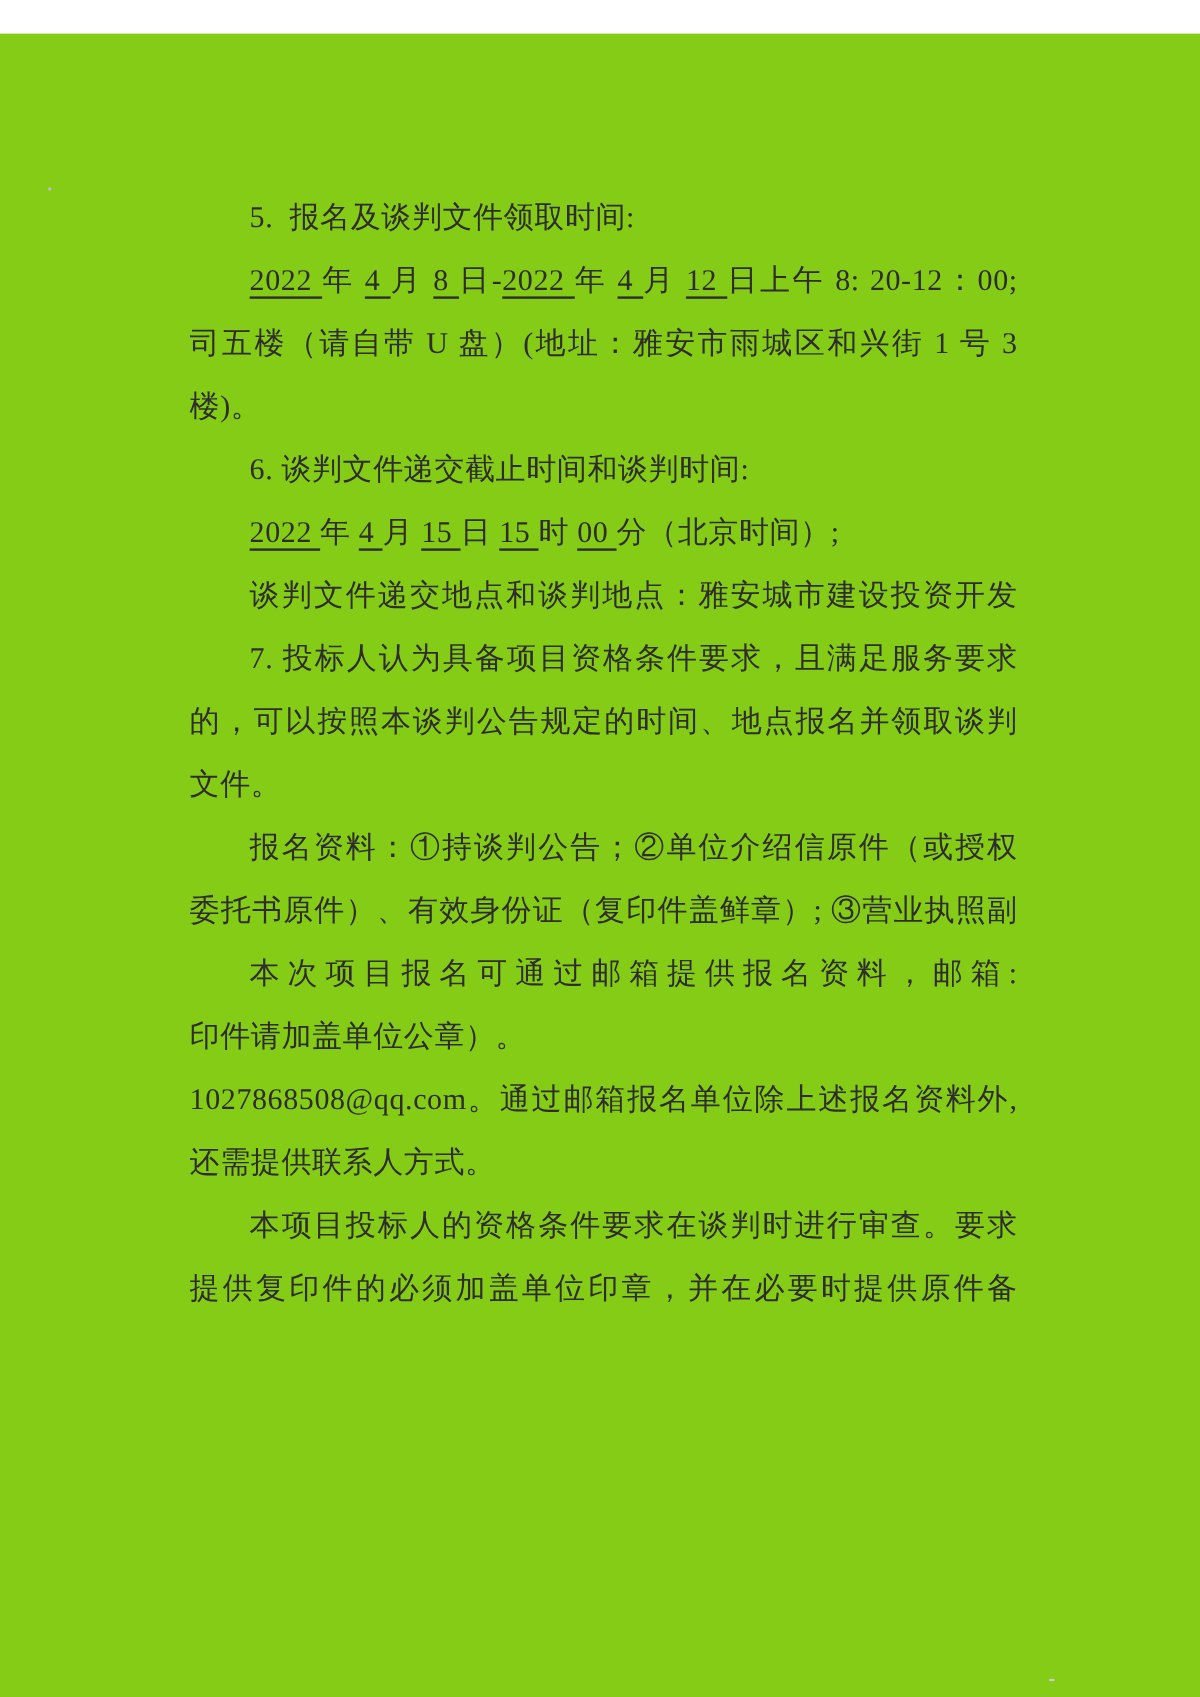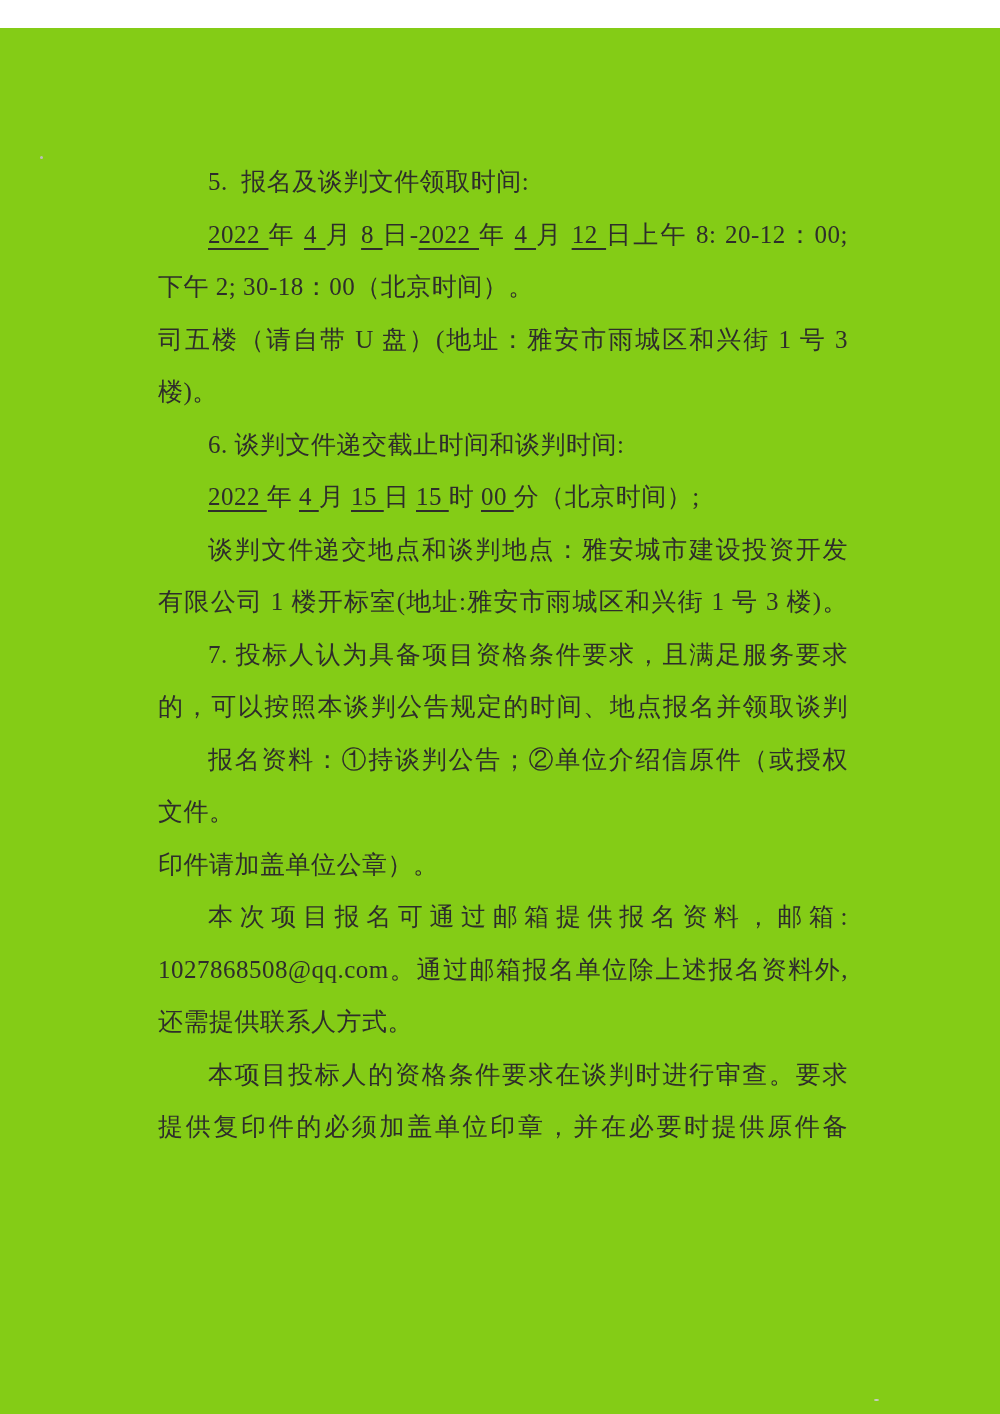--- a/index.html
+++ b/index.html
@@ -33,33 +33,32 @@
   .speck-1 { left: 40px; top: 128px; width: 3px; height: 3px; background: #bdbdbd; }
   .speck-2 { left: 874px; top: 1371px; width: 5px; height: 2px; background: #cccccc; }
 </style>
 </head>
 <body>
 
 <div class="page" style="background: #84cc16; margin-top: 28px;">
   <div class="content" id="content" style="color: rgb(46, 45, 43);">
       <div class="line indent"><span>5.  报名及谈判文件领取时间:</span></div>
       <div class="line indent justify"><span class="u">2022 </span><span>年 </span><span class="u">4 </span><span>月 </span><span class="u">8 </span><span>日-</span><span class="u">2022 </span><span>年 </span><span class="u">4 </span><span>月 </span><span class="u">12 </span><span>日上午 8: 20-12：00;</span></div>
-      <div class="line"><span>下午 2; 30-18：00（北京时间）。</span></div>
       <div class="line justify"><span>司五楼（请自带 U 盘）(地址：雅安市雨城区和兴街 1 号 3</span></div>
       <div class="line"><span>楼)。</span></div>
       <div class="line indent"><span>6. 谈判文件递交截止时间和谈判时间:</span></div>
       <div class="line indent"><span class="u">2022 </span><span>年 </span><span class="u">4 </span><span>月 </span><span class="u">15 </span><span>日 </span><span class="u">15 </span><span>时 </span><span class="u">00 </span><span>分（北京时间）;</span></div>
       <div class="line indent justify"><span>谈判文件递交地点和谈判地点：雅安城市建设投资开发</span></div>
-      <div class="line justify"><span>有限公司 1 楼开标室(地址:雅安市雨城区和兴街 1 号 3 楼)。</span></div>
       <div class="line indent justify"><span>7. 投标人认为具备项目资格条件要求，且满足服务要求</span></div>
       <div class="line justify"><span>的，可以按照本谈判公告规定的时间、地点报名并领取谈判</span></div>
+      <div class="line"><span>文件。</span></div>
       <div class="line indent justify"><span>报名资料：①持谈判公告；②单位介绍信原件（或授权</span></div>
-      <div class="line"><span>文件。</span></div>
+      <div class="line justify"><span>委托书原件）、有效身份证（复印件盖鲜章）; ③营业执照副</span></div>
+      <div class="line indent justify"><span>本次项目报名可通过邮箱提供报名资料，邮箱:</span></div>
       <div class="line"><span>印件请加盖单位公章）。</span></div>
-      <div class="line indent justify"><span>本次项目报名可通过邮箱提供报名资料，邮箱:</span></div>
       <div class="line justify"><span>1027868508@qq.com。通过邮箱报名单位除上述报名资料外,</span></div>
       <div class="line"><span>还需提供联系人方式。</span></div>
       <div class="line indent justify"><span>本项目投标人的资格条件要求在谈判时进行审查。要求</span></div>
       <div class="line justify"><span>提供复印件的必须加盖单位印章，并在必要时提供原件备</span></div>
     </div>
   <div class="speck speck-1"></div>
   <div class="speck speck-2"></div>
 </div>
 
 </body></html>

